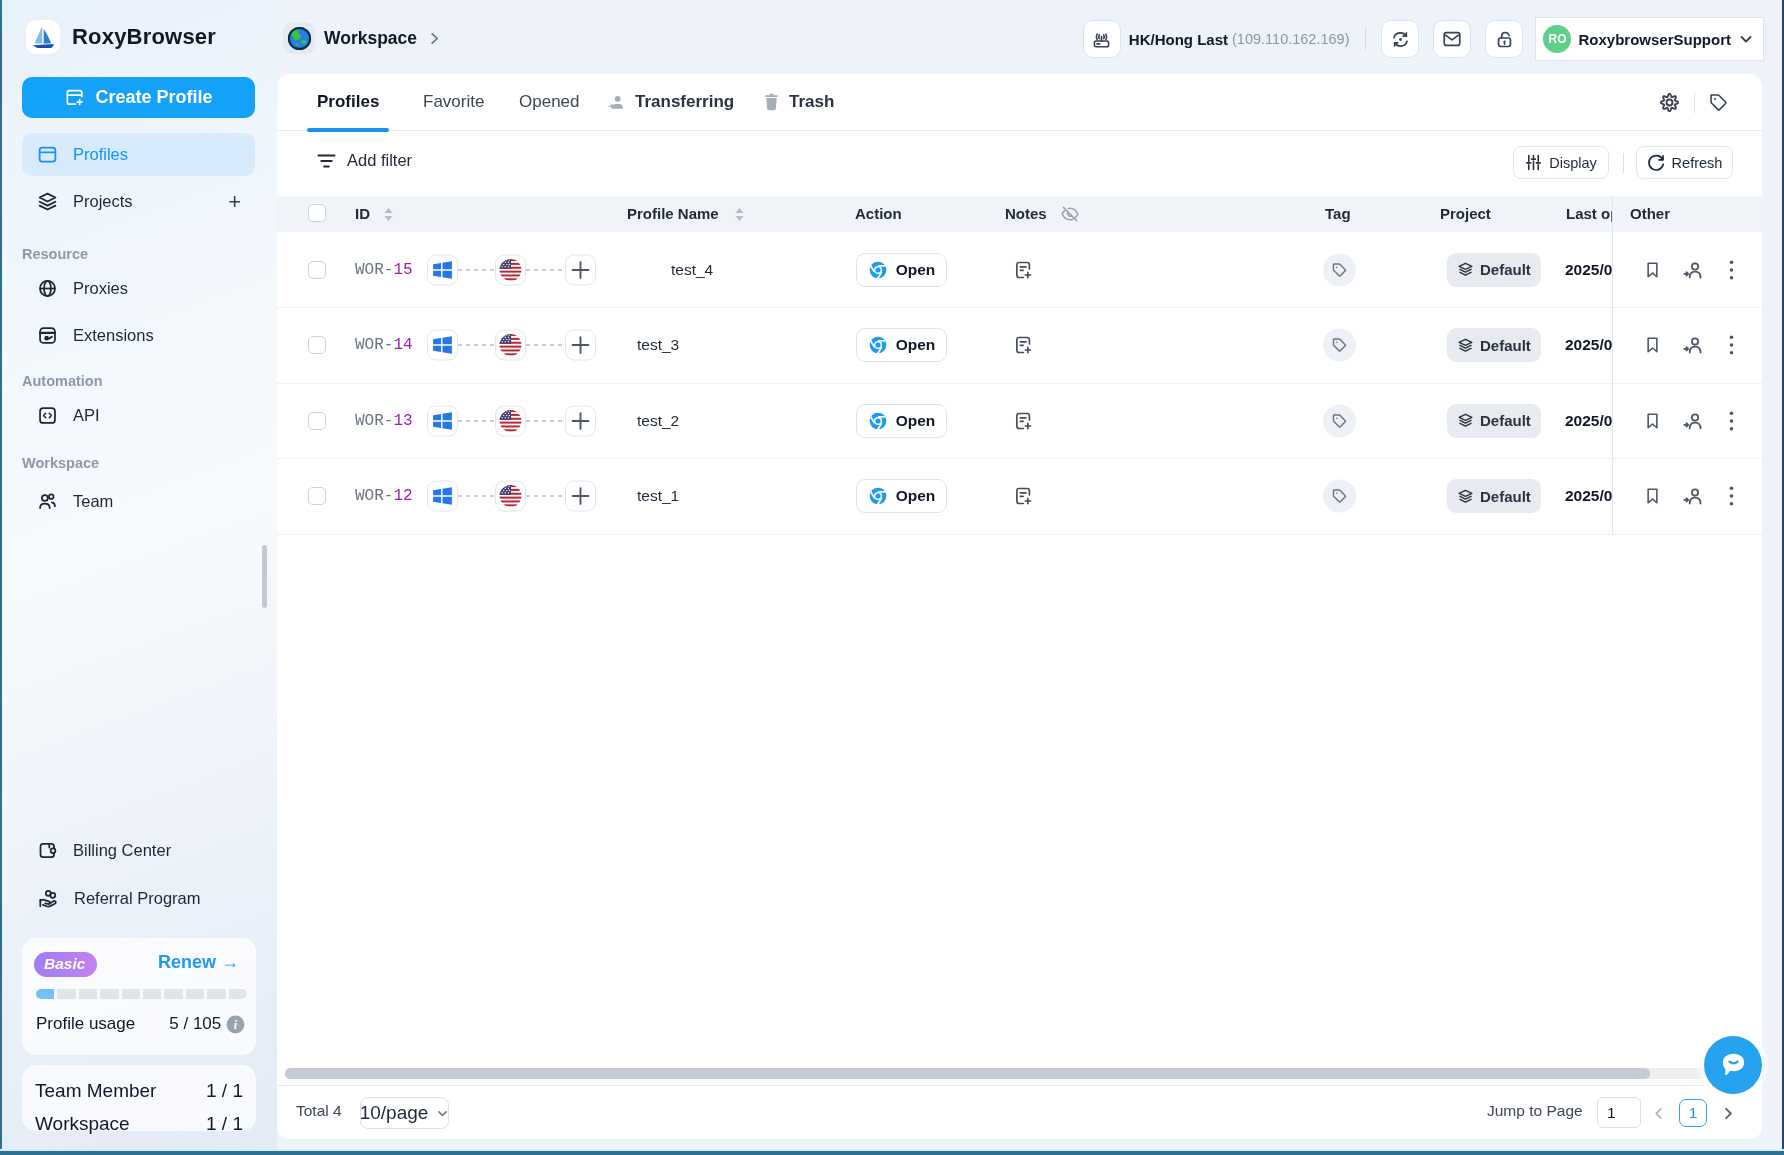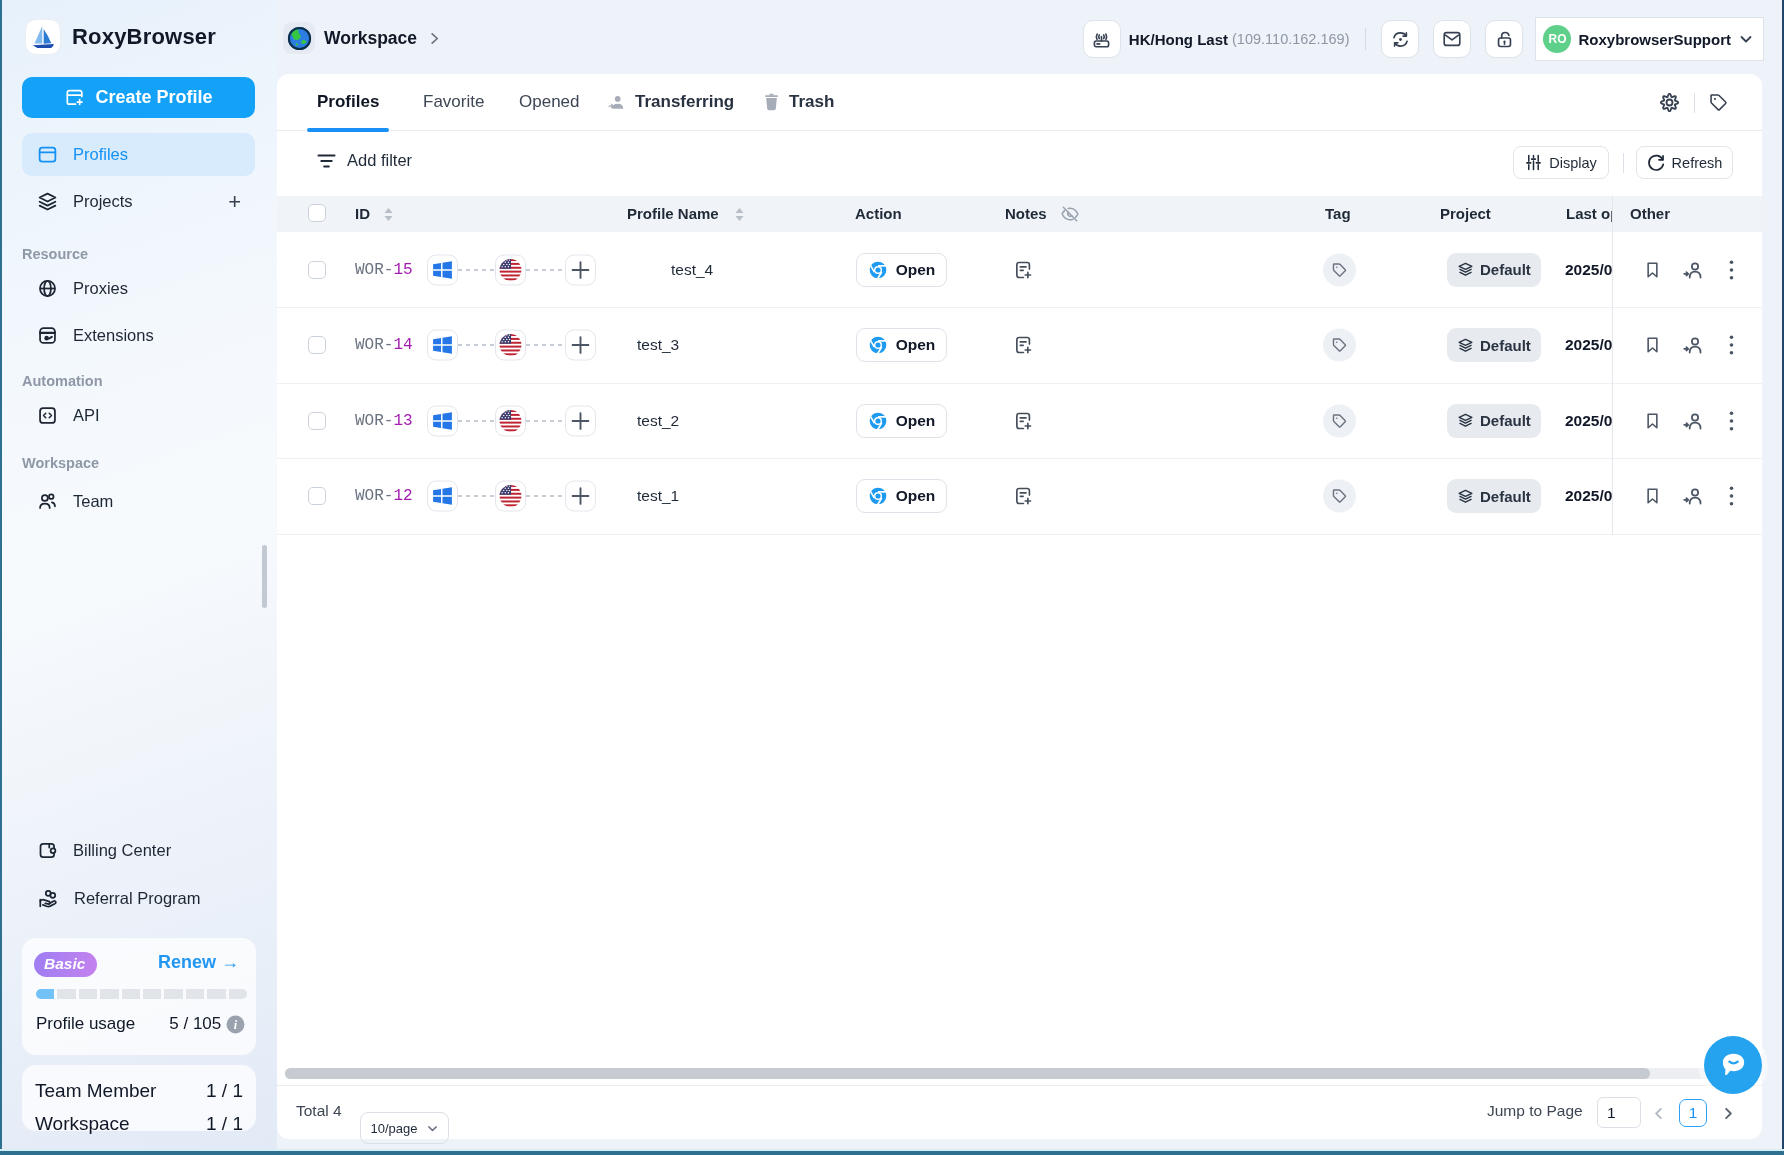--- a/index.html
+++ b/index.html
@@ -68,21 +68,21 @@
 .nametxt { font-size:15.5px; font-weight:500; color:#1f2937; }
 .openbtn { width:91px; height:34px; border:1px solid #dfe3e9; border-radius:9px; background:#fff; display:flex; align-items:center; justify-content:center; gap:8px; font-size:15.5px; font-weight:600; color:#111827; }
 .tagcirc { width:33px; height:33px; border-radius:50%; background:#edf0f4; display:flex; align-items:center; justify-content:center; }
 .defbtn { height:34px; background:#e7ebf0; border-radius:9px; display:flex; align-items:center; justify-content:center; gap:6px; font-size:15px; font-weight:600; color:#2a3342; padding:0 10px; }
 .datetxt { font-size:15.5px; font-weight:bold; color:#111827; width:47px; overflow:hidden; white-space:nowrap; }
 .fixline { position:absolute; left:1335px; top:122px; width:1px; height:338px; background:#e4e7ec; z-index:5; }
 
 .hscroll { position:absolute; left:8px; top:994px; width:1469px; height:11px; border-radius:6px; background:#eceef1; }
 .hthumb { position:absolute; left:0; top:0; height:11px; width:1365px; border-radius:6px; background:#c6cad1; }
 .foot { position:absolute; left:0; top:1011px; width:100%; height:54px; border-top:1px solid #e9ebef; }
-.pagesel { position:absolute; left:83px; top:11px; width:89px; height:32px; border:1px solid #dbe0e6; border-radius:8px; display:flex; align-items:center; justify-content:center; gap:8px; font-size:13px; color:#1f2937;margin-top:15px; }
+.pagesel { position:absolute; left:83px; top:11px; width:89px; height:32px; border:1px solid #dbe0e6; border-radius:8px; display:flex; align-items:center; justify-content:center; gap:8px; font-size:19px; color:#1f2937; }
 .jumpin { position:absolute; left:1320px; top:11px; width:44px; height:31px; border:1px solid #dbe0e6; border-radius:6px; font-size:15.5px; color:#111827; display:flex; align-items:center; padding-left:9px; background:#fff; }
 .pgbox { position:absolute; left:1402px; top:13px; width:28px; height:28px; border:1px solid #2ea1f5; border-radius:7px; color:#1890f5; font-size:15.5px; font-weight:500; display:flex; align-items:center; justify-content:center; }
 .chat { position:absolute; left:1704px; top:1036px; width:58px; height:58px; border-radius:50%; background:#25a3ee; z-index:60; display:flex; align-items:center; justify-content:center; box-shadow:0 0 0 6px rgba(255,255,255,0.45); }
 </style>
 </head>
 <body>
 <div class="sb">
   <div class="logo-row">
     <div class="logo-box">
       <svg width="27" height="27" viewBox="0 0 30 30">

